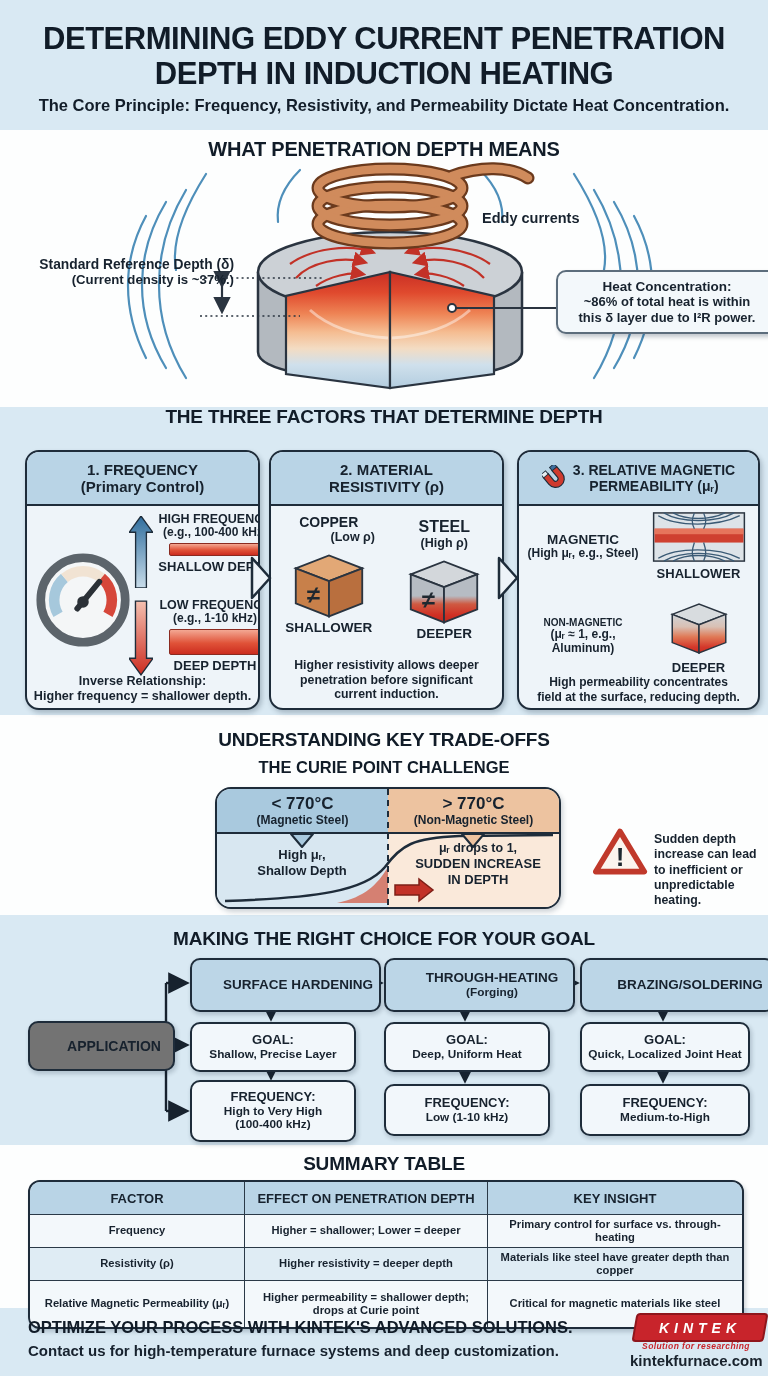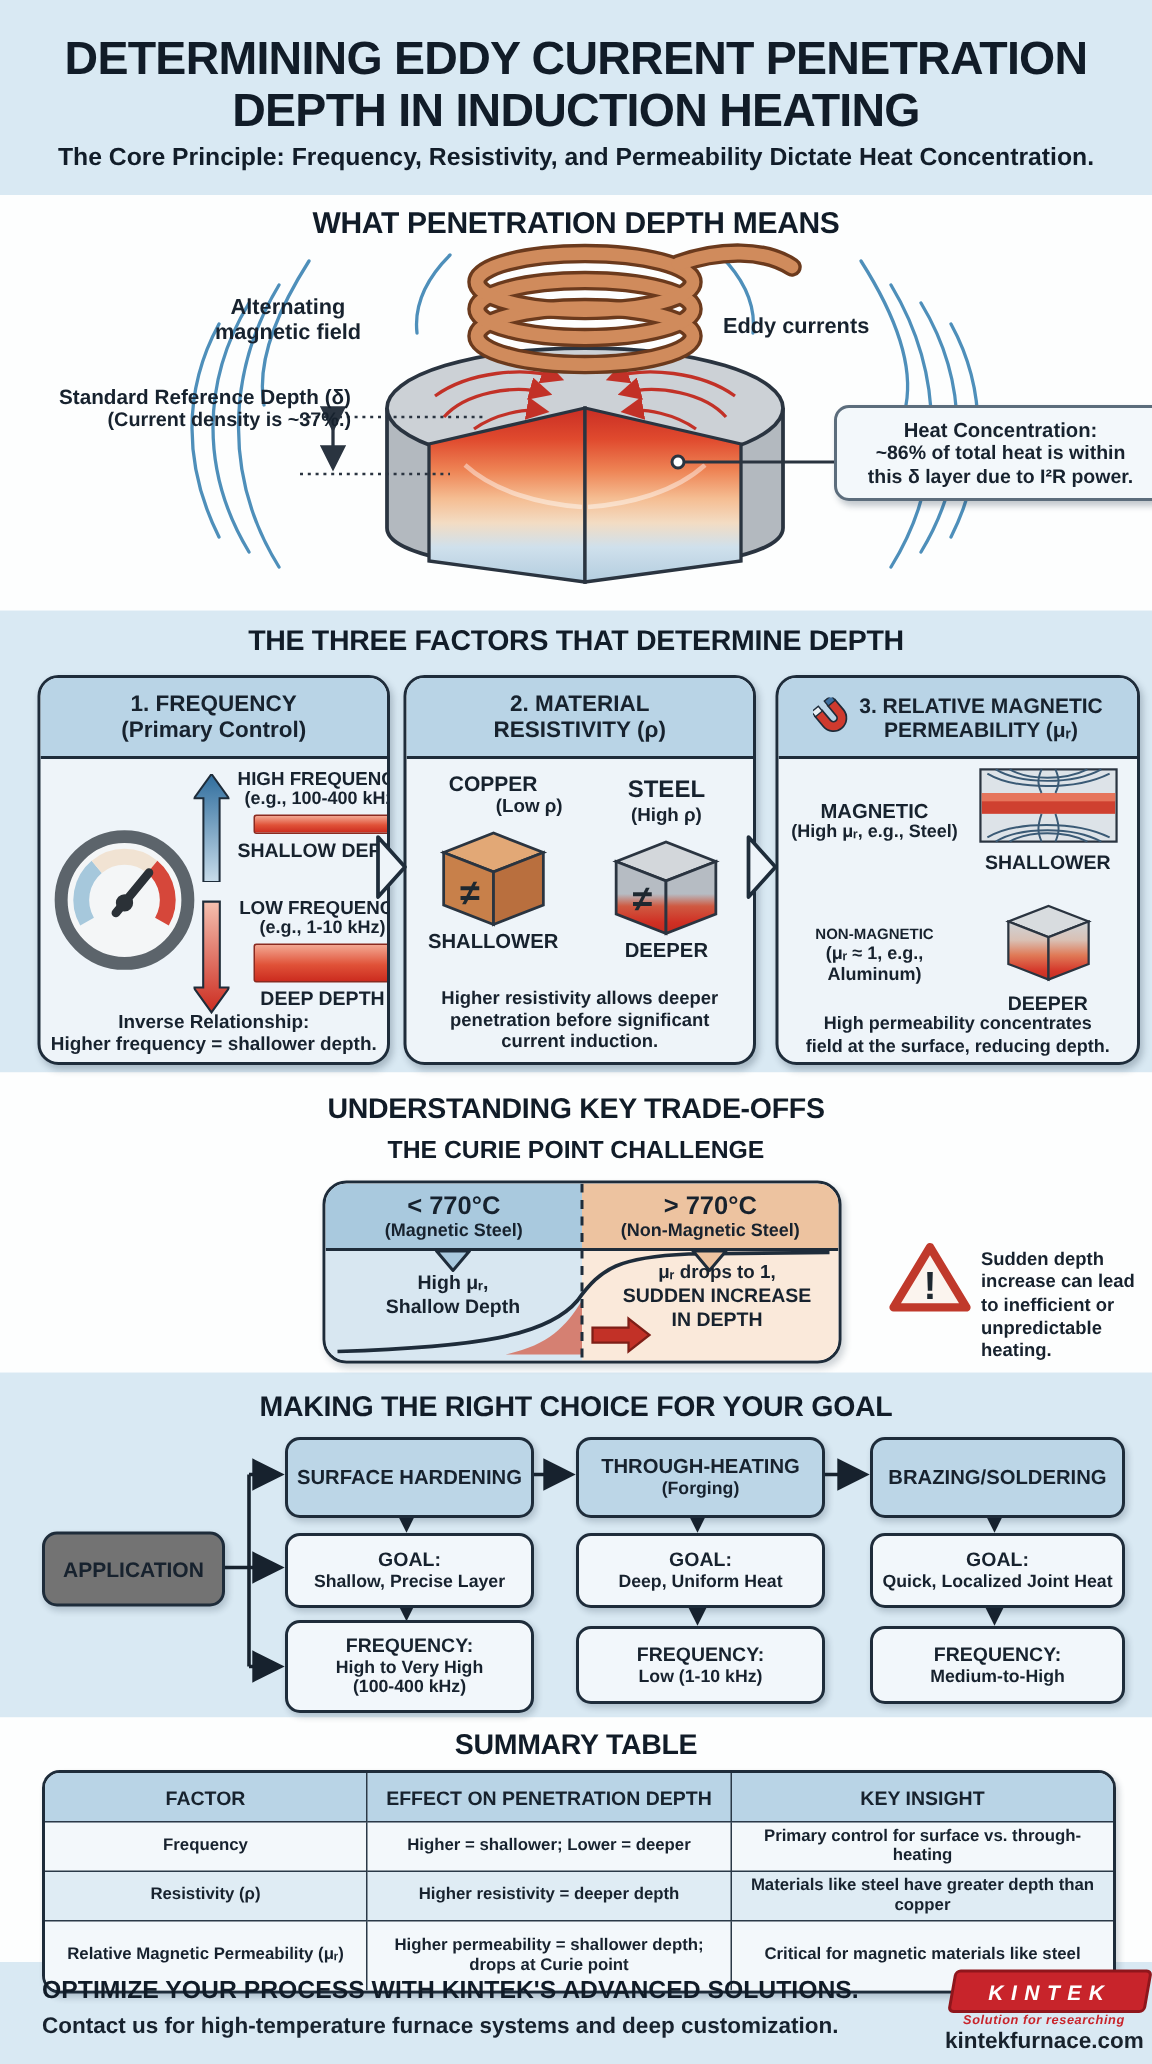--- a/index.html
+++ b/index.html
@@ -44,21 +44,21 @@
   .curie .hr{background:#edc3a0;}
   .curie .bdy{position:absolute;top:44px;left:0;right:0;bottom:0;display:flex;}
   .curie .bl{width:50%;background:#d8e7f1;}
   .curie .br{width:50%;background:#fae9da;}
   .temp{font-weight:700;font-size:17px;}
   .tsub{font-weight:700;font-size:12px;}
   
   .flowbox{position:absolute;border:2.5px solid #1e2c3a;border-radius:10px;display:flex;
            flex-direction:column;align-items:center;justify-content:center;text-align:center;
            line-height:1.15;background:#f2f7fb;box-shadow:1.5px 2.5px 4px rgba(20,40,60,.2);}
-  .flowbox.top{background:#bcd6e7;font-weight:800;font-size:13.5px;}
+  .flowbox.top{background:#bcd6e7;font-weight:800;font-size:13.5px;padding-left:25px;}
   .flowbox .bl2{font-weight:800;font-size:13px;}
   .flowbox .bv{font-weight:600;font-size:11.8px;}
   
   .tblwrap{left:28px;top:1180px;width:712px;border:2.5px solid #1e2c3a;border-radius:12px;
            overflow:hidden;background:#f3f8fb;box-shadow:2px 3px 4px rgba(20,40,60,.2);}
   table{border-collapse:collapse;width:712px;}
   th{background:#b9d4e6;font-weight:800;font-size:13px;height:30px;border:1.4px solid #2a3947;padding:1px 4px;}
   td{font-size:11.2px;font-weight:600;text-align:center;border:1.4px solid #2a3947;
      padding:2px 5px;line-height:1.18;height:28px;}
   tr.alt td{background:#dfecf4;}
@@ -167,34 +167,32 @@
       <line x1="200" y1="156" x2="300" y2="156" stroke="#2a3440" stroke-width="1.6" stroke-dasharray="2 3.2"></line>
       <line x1="222" y1="124" x2="222" y2="150" stroke="#2a3440" stroke-width="2.2" marker-start="url(#mkInk)" marker-end="url(#mkInk)"></line>
     </g>
 
     <g>
       <line x1="452" y1="148" x2="558" y2="148" stroke="#2a3440" stroke-width="2"></line>
       <circle cx="452" cy="148" r="4" fill="#fff" stroke="#2a3440" stroke-width="2"></circle>
     </g>
   </svg>
 
-  <div class="abs lbl ctr pre" style="left:128px;top:197px;width:128px;">Alternating
-magnetic field</div>
   <div class="abs lbl" style="left:482px;top:210px;width:120px;">Eddy currents</div>
   <div class="abs" style="left:14px;top:257px;width:220px;text-align:right;">
     <div style="font-weight:800;font-size:13.8px;">Standard Reference Depth (δ)</div>
     <div style="font-weight:700;font-size:13.2px;">(Current density is ~37%.)</div>
   </div>
   <div class="abs callout">
     <div class="t">Heat Concentration:</div>
     <div class="b pre">~86% of total heat is within
 this δ layer due to I²R power.</div>
   </div>
 
-  <h2 class="abs h2" style="top:417px;font-size:19px;">THE THREE FACTORS THAT DETERMINE DEPTH</h2>
+  <h2 class="abs h2" style="top:406px;font-size:19px;">THE THREE FACTORS THAT DETERMINE DEPTH</h2>
 
   <div class="card" style="left:25px;width:231px;">
     <div class="card-h pre">1. FREQUENCY
 (Primary Control)</div>
     <div class="card-b">
       <svg class="abs" style="left:8px;top:46px;" width="96" height="96" viewBox="0 0 100 100">
         <circle cx="50" cy="50" r="44" fill="#f4f6f7" stroke="#5c646b" stroke-width="9"></circle>
         <path d="M24,65 A30 30 0 0 1 30.7,27" stroke="#a6c8dc" stroke-width="11" fill="none"></path>
         <path d="M30.7,27 A30 30 0 0 1 69.3,27" stroke="#f1e3d3" stroke-width="11" fill="none"></path>
         <path d="M69.3,27 A30 30 0 0 1 76,65" stroke="#d6473a" stroke-width="11" fill="none"></path>

